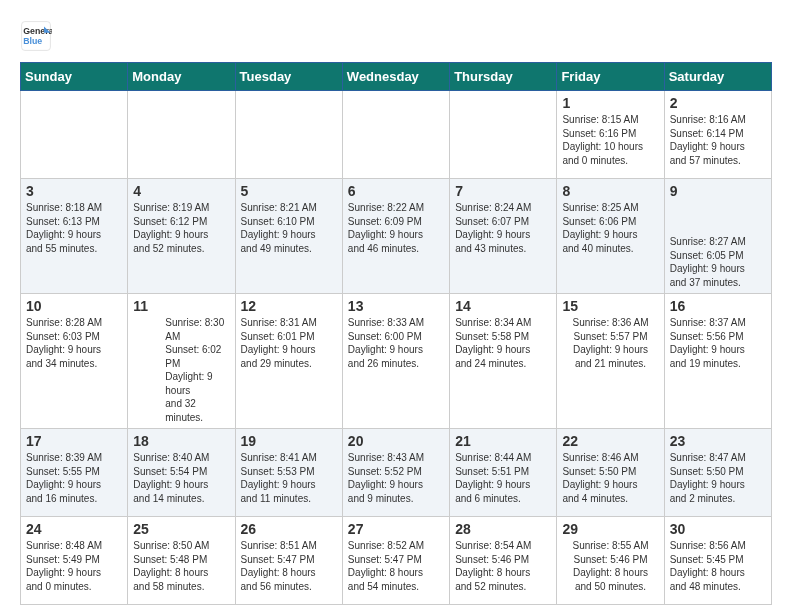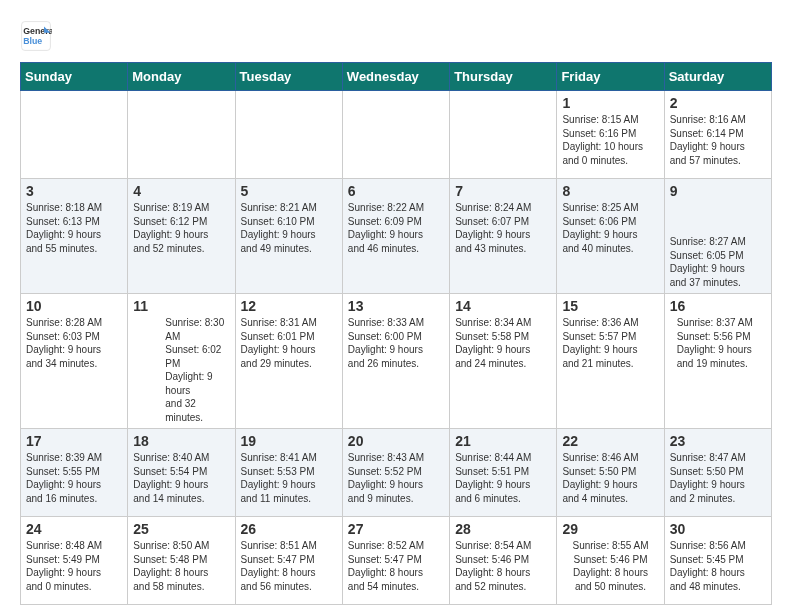--- a/index.html
+++ b/index.html
@@ -223,28 +223,28 @@
         </td>
         <td>
           <span class="day-number">14</span>
           <div class="day-detail" style="white-space: pre-line;">Sunrise: 8:34 AM
 Sunset: 5:58 PM
 Daylight: 9 hours
 and 24 minutes.</div>
         </td>
         <td>
           <span class="day-number">15</span>
-          <div class="day-detail" style="white-space: pre-line;">Sunrise: 8:36 AM
+          <div class="day-detail" style="white-space: pre-line; text-align: center;">Sunrise: 8:36 AM
 Sunset: 5:57 PM
 Daylight: 9 hours
 and 21 minutes.</div>
         </td>
         <td>
           <span class="day-number">16</span>
-          <div class="day-detail" style="white-space: pre-line; margin-left: 7px;">Sunrise: 8:37 AM
+          <div class="day-detail" style="white-space: pre-line;">Sunrise: 8:37 AM
 Sunset: 5:56 PM
 Daylight: 9 hours
 and 19 minutes.</div>
         </td>
       </tr>
       <tr>
         <td>
           <span class="day-number">17</span>
           <div class="day-detail" style="white-space: pre-line;">Sunrise: 8:39 AM
 Sunset: 5:55 PM

